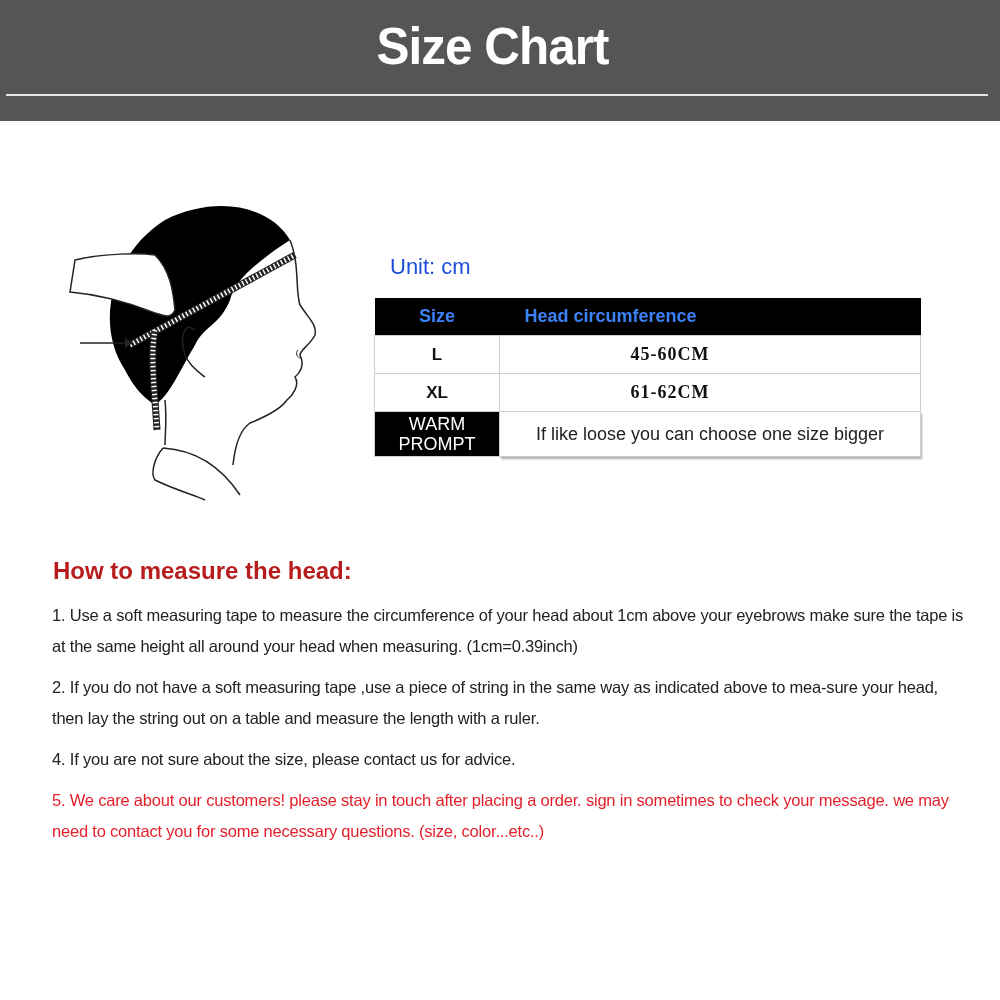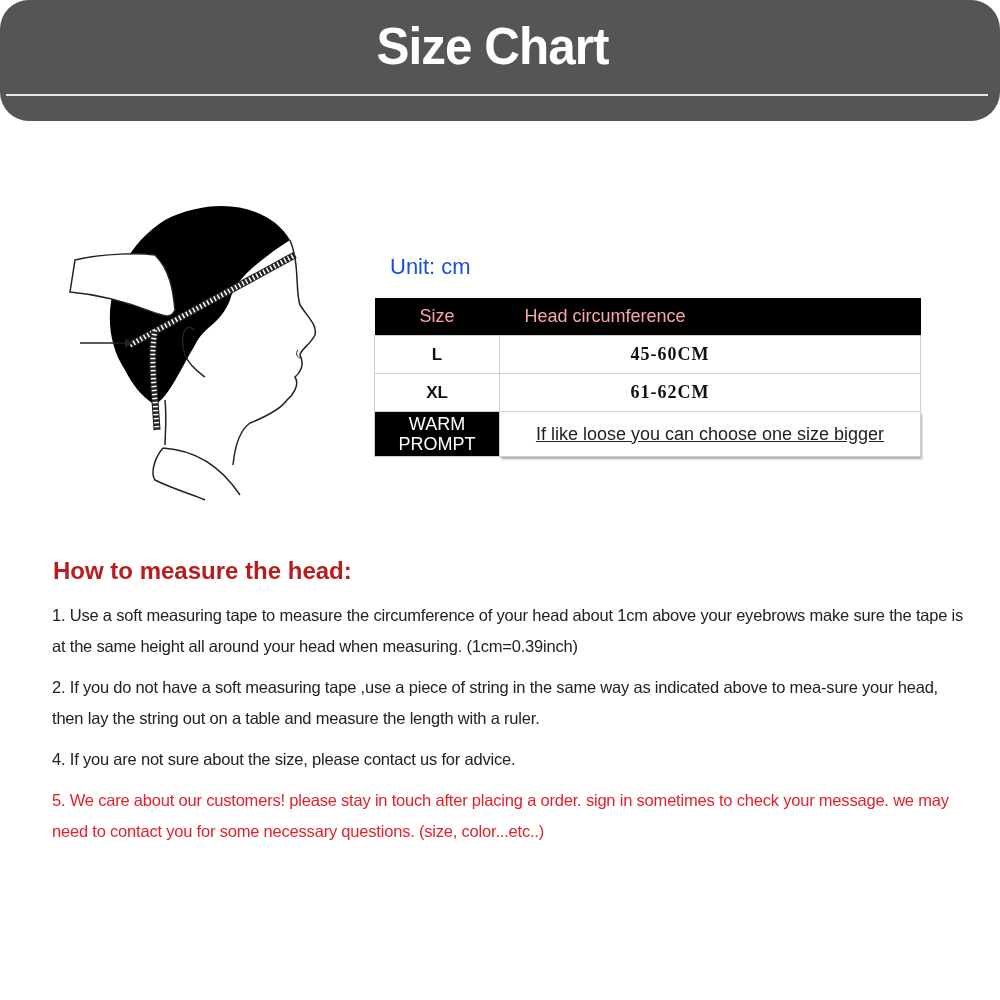--- a/index.html
+++ b/index.html
@@ -1,30 +1,30 @@
 <!DOCTYPE html>
 <html><head>
 <meta charset="utf-8">
 <style>
   html, body { margin:0; padding:0; }
   body { width:1000px; height:1000px; background:#fff; position:relative; overflow:hidden; font-family:"Liberation Sans", sans-serif; color:#111; }
-  .header { position:absolute; left:0; top:0; width:1000px; height:121px; background:#555555;border-radius:29px; }
+  .header { position:absolute; left:0; top:0; width:1000px; height:121px; background:#555555; }
   .header h1 { position:absolute; left:0; top:16px; width:985px; margin:0; text-align:center; color:#fff; font-weight:bold; font-size:52px; letter-spacing:-1px; transform:scaleX(0.95); }
   .header .rule { position:absolute; left:6px; right:12px; top:94px; height:2px; background:#e6e6e6; }
   .illustration { position:absolute; left:55px; top:195px; width:290px; height:310px; }
   .unit { position:absolute; left:390px; top:254px; font-size:22px; color:#1d4ed8; }
   .size-table { position:absolute; left:374px; top:298px; width:547px; border-collapse:collapse; }
-  .size-table th { background:#000; color:#fca5a5; font-weight:normal; font-size:18px; height:37px; padding:0; text-align:left; }
+  .size-table th { background:#000; color:#3b82f6; font-weight:bold; font-size:18px; height:37px; padding:0; text-align:left; }
   .size-table th.c1 { width:125px; text-align:center; }
   .size-table th.c2 { padding-left:25px; }
   .size-table td { border:1px solid #cfcfcf; padding:0; height:37px; }
   .size-table td.sz { text-align:center; font-weight:bold; font-size:17px; width:124px; }
   .size-table td.val { text-align:center; font-family:"Liberation Serif", serif; font-weight:bold; font-size:18px; letter-spacing:1px; padding-right:80px; }
   .size-table tr.warm td.sz { background:#000; color:#fff; font-weight:normal; font-size:18px; line-height:20px; height:44px;margin-left:44px; }
-  .size-table tr.warm td.val { font-family:"Liberation Sans", sans-serif; font-weight:normal; font-size:18px; letter-spacing:0; padding-right:0; color:#222; box-shadow:1px 2px 2px #aaa;text-decoration:underline; }
+  .size-table tr.warm td.val { font-family:"Liberation Sans", sans-serif; font-weight:normal; font-size:18px; letter-spacing:0; padding-right:0; color:#222; box-shadow:1px 2px 2px #aaa; }
   .how { position:absolute; left:53px; top:557px; font-size:24px; font-weight:bold; color:#b91c1c; margin:0; }
   .steps { position:absolute; left:52px; top:600px; width:920px; }
   .step { font-size:16.5px; line-height:31px; color:#222; margin:0 0 10px 0; letter-spacing:-0.2px; }
   .step.red { color:#e41f2a; }
 </style>
 </head>
 <body>
 
 <div class="header">
   <h1>Size Chart</h1>

